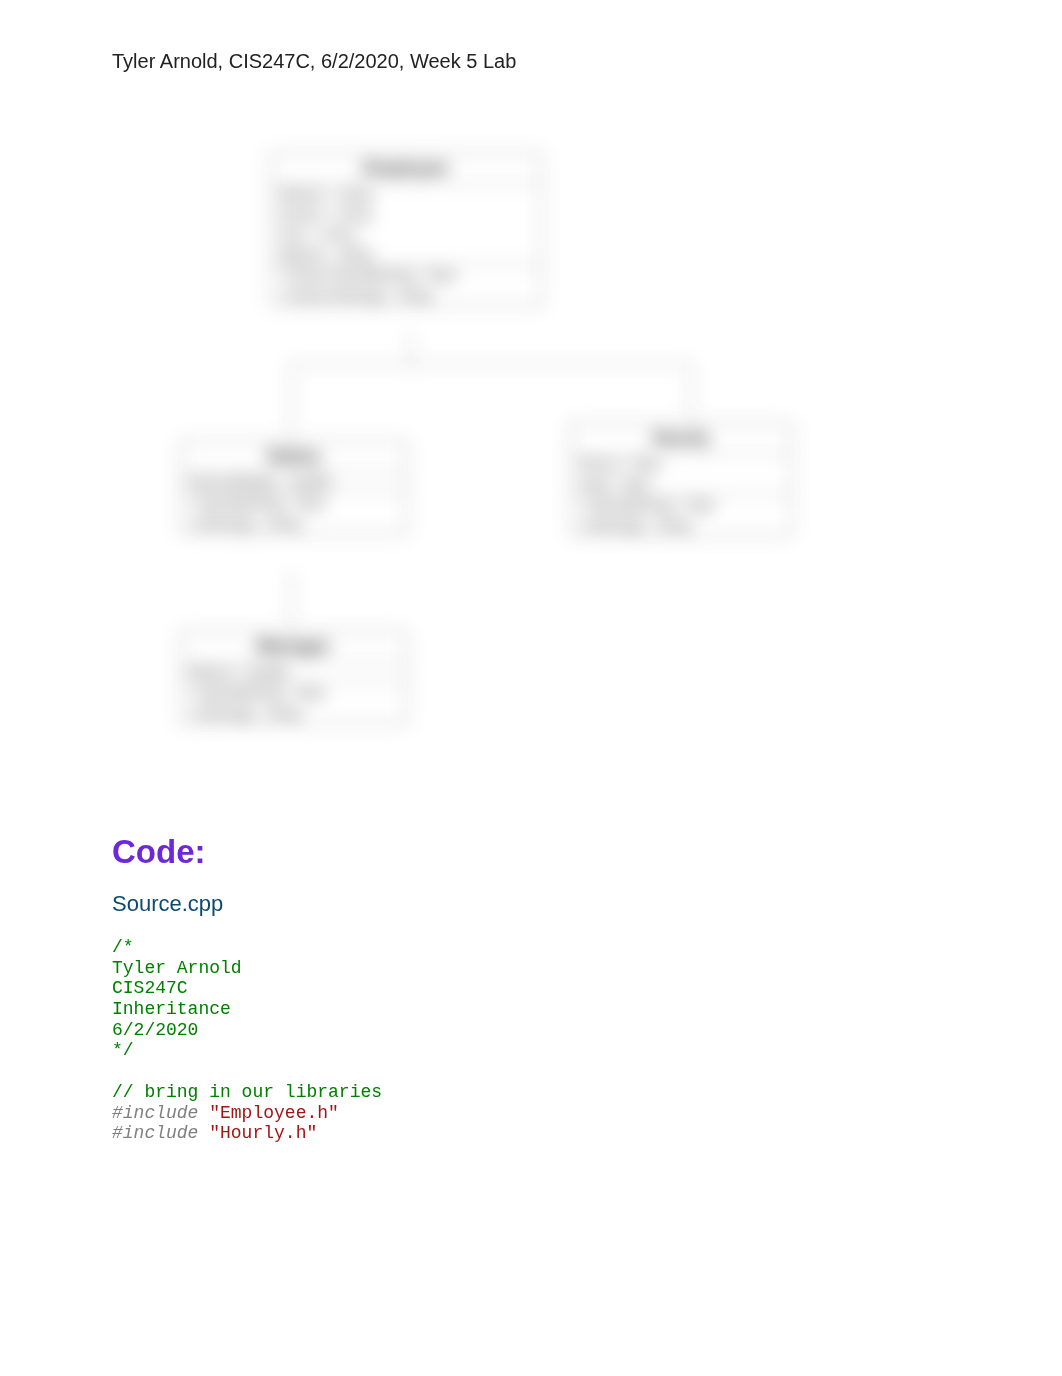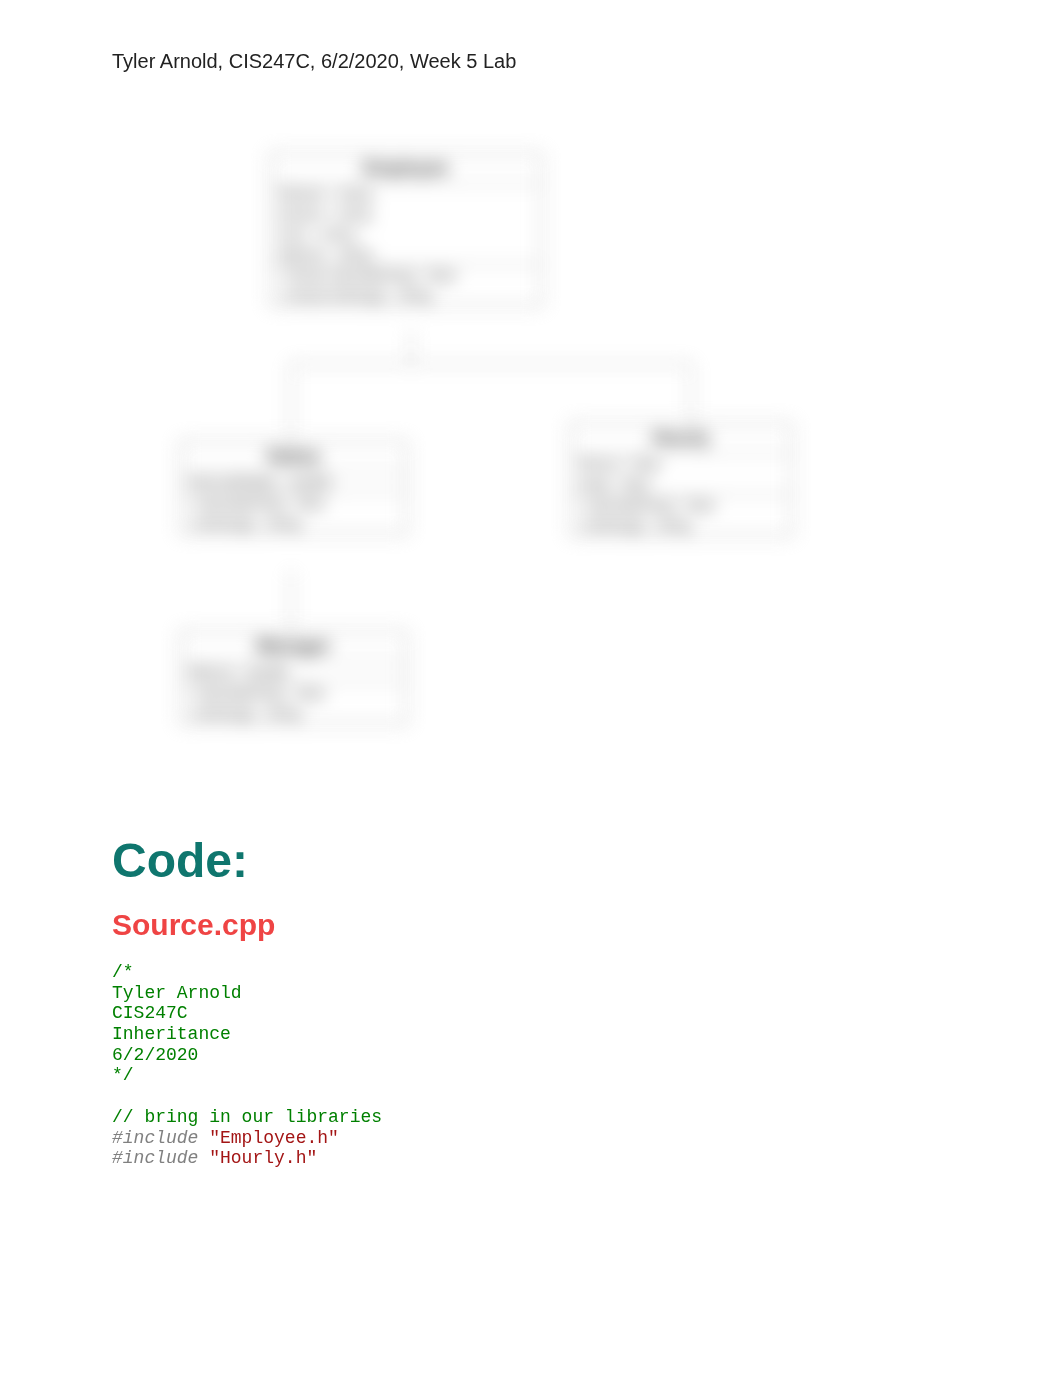--- a/index.html
+++ b/index.html
@@ -51,30 +51,30 @@
     font-size: 14px;
     padding: 2px 8px;
     white-space: nowrap;
     color: #444;
   }
   .conn {
     position: absolute;
     background: #bbb;
   }
   .heading-code {
-    font-size: 48px;
+    font-size: 33px;
     font-weight: 700;
     margin: 70px 0 10px 112px;
-    color: #0f766e;
+    color: #6d28d9;
   }
   .heading-source {
-    font-size: 30px;
-    font-weight: 700;
+    font-size: 22px;
+    font-weight: 400;
     margin: 20px 0 10px 112px;
-    color: #ef4444;
+    color: #0c4a6e;
   }
   .code-block {
     margin: 20px 0 0 112px;
     font-family: Consolas, "Courier New", monospace;
     font-size: 18px;
     line-height: 1.15;
     white-space: pre;
   }
   .c-comment { color: #008000; }
   .c-keyword { color: #808080; font-style: italic; }

